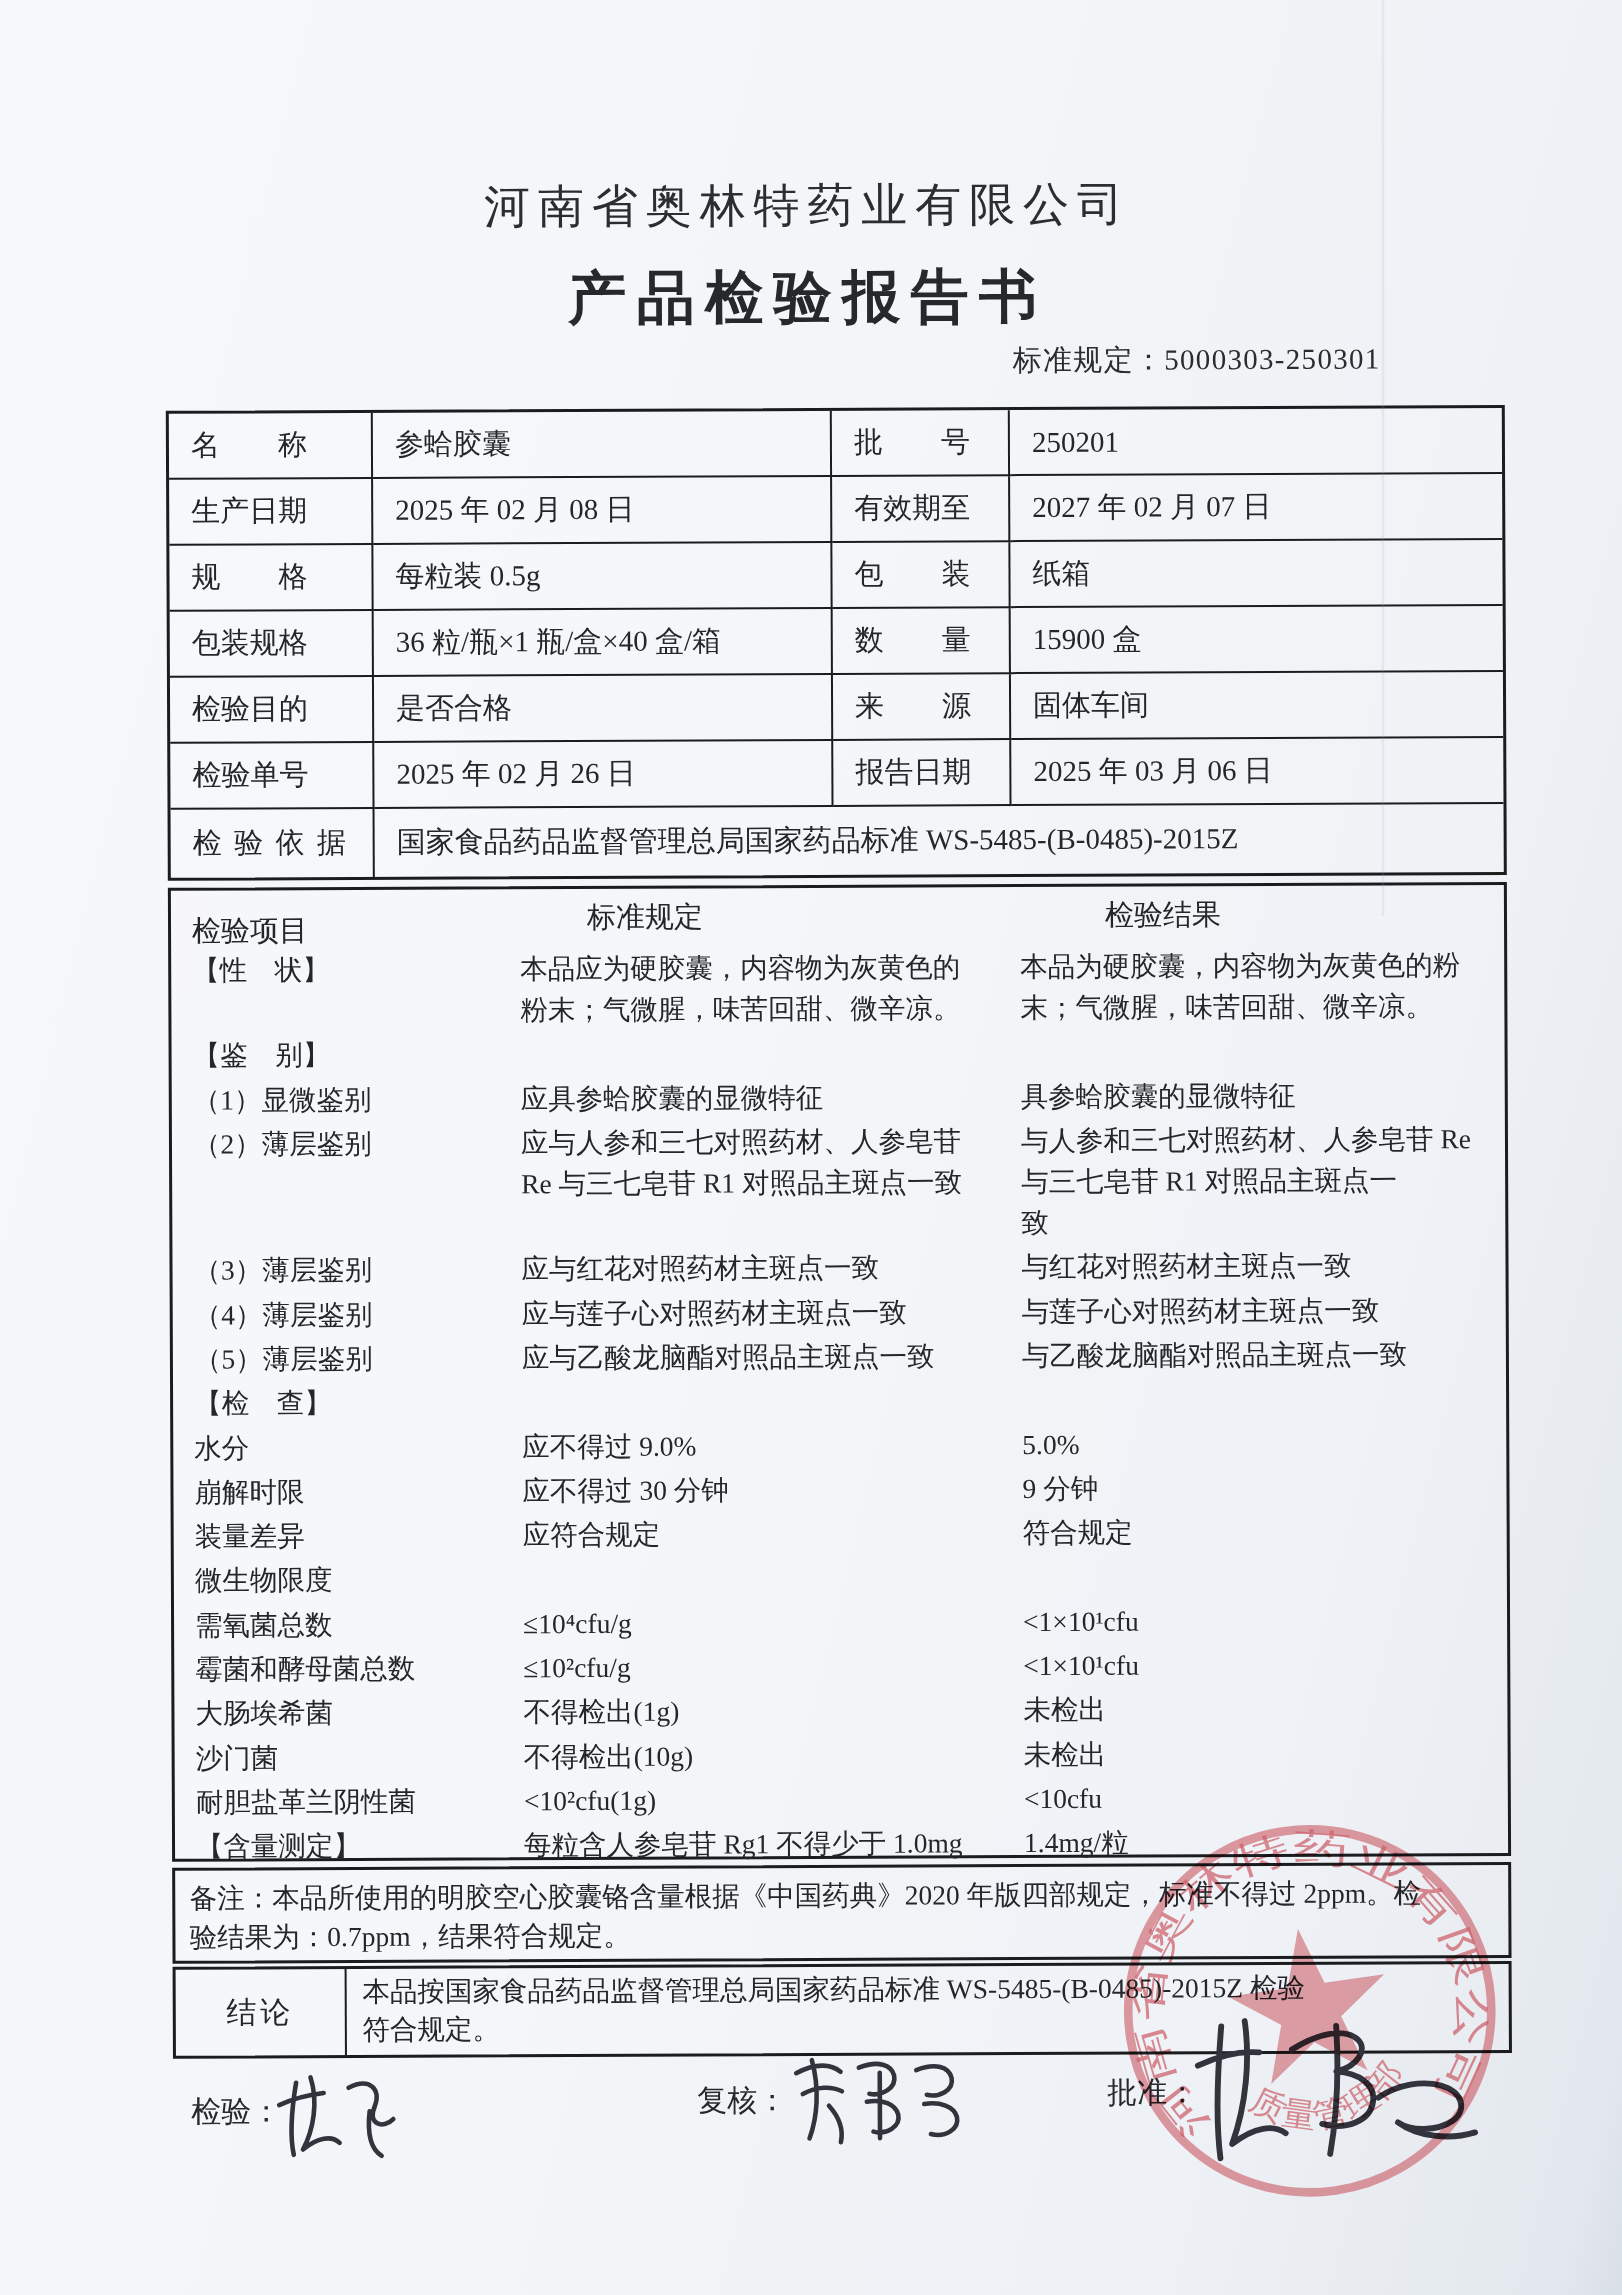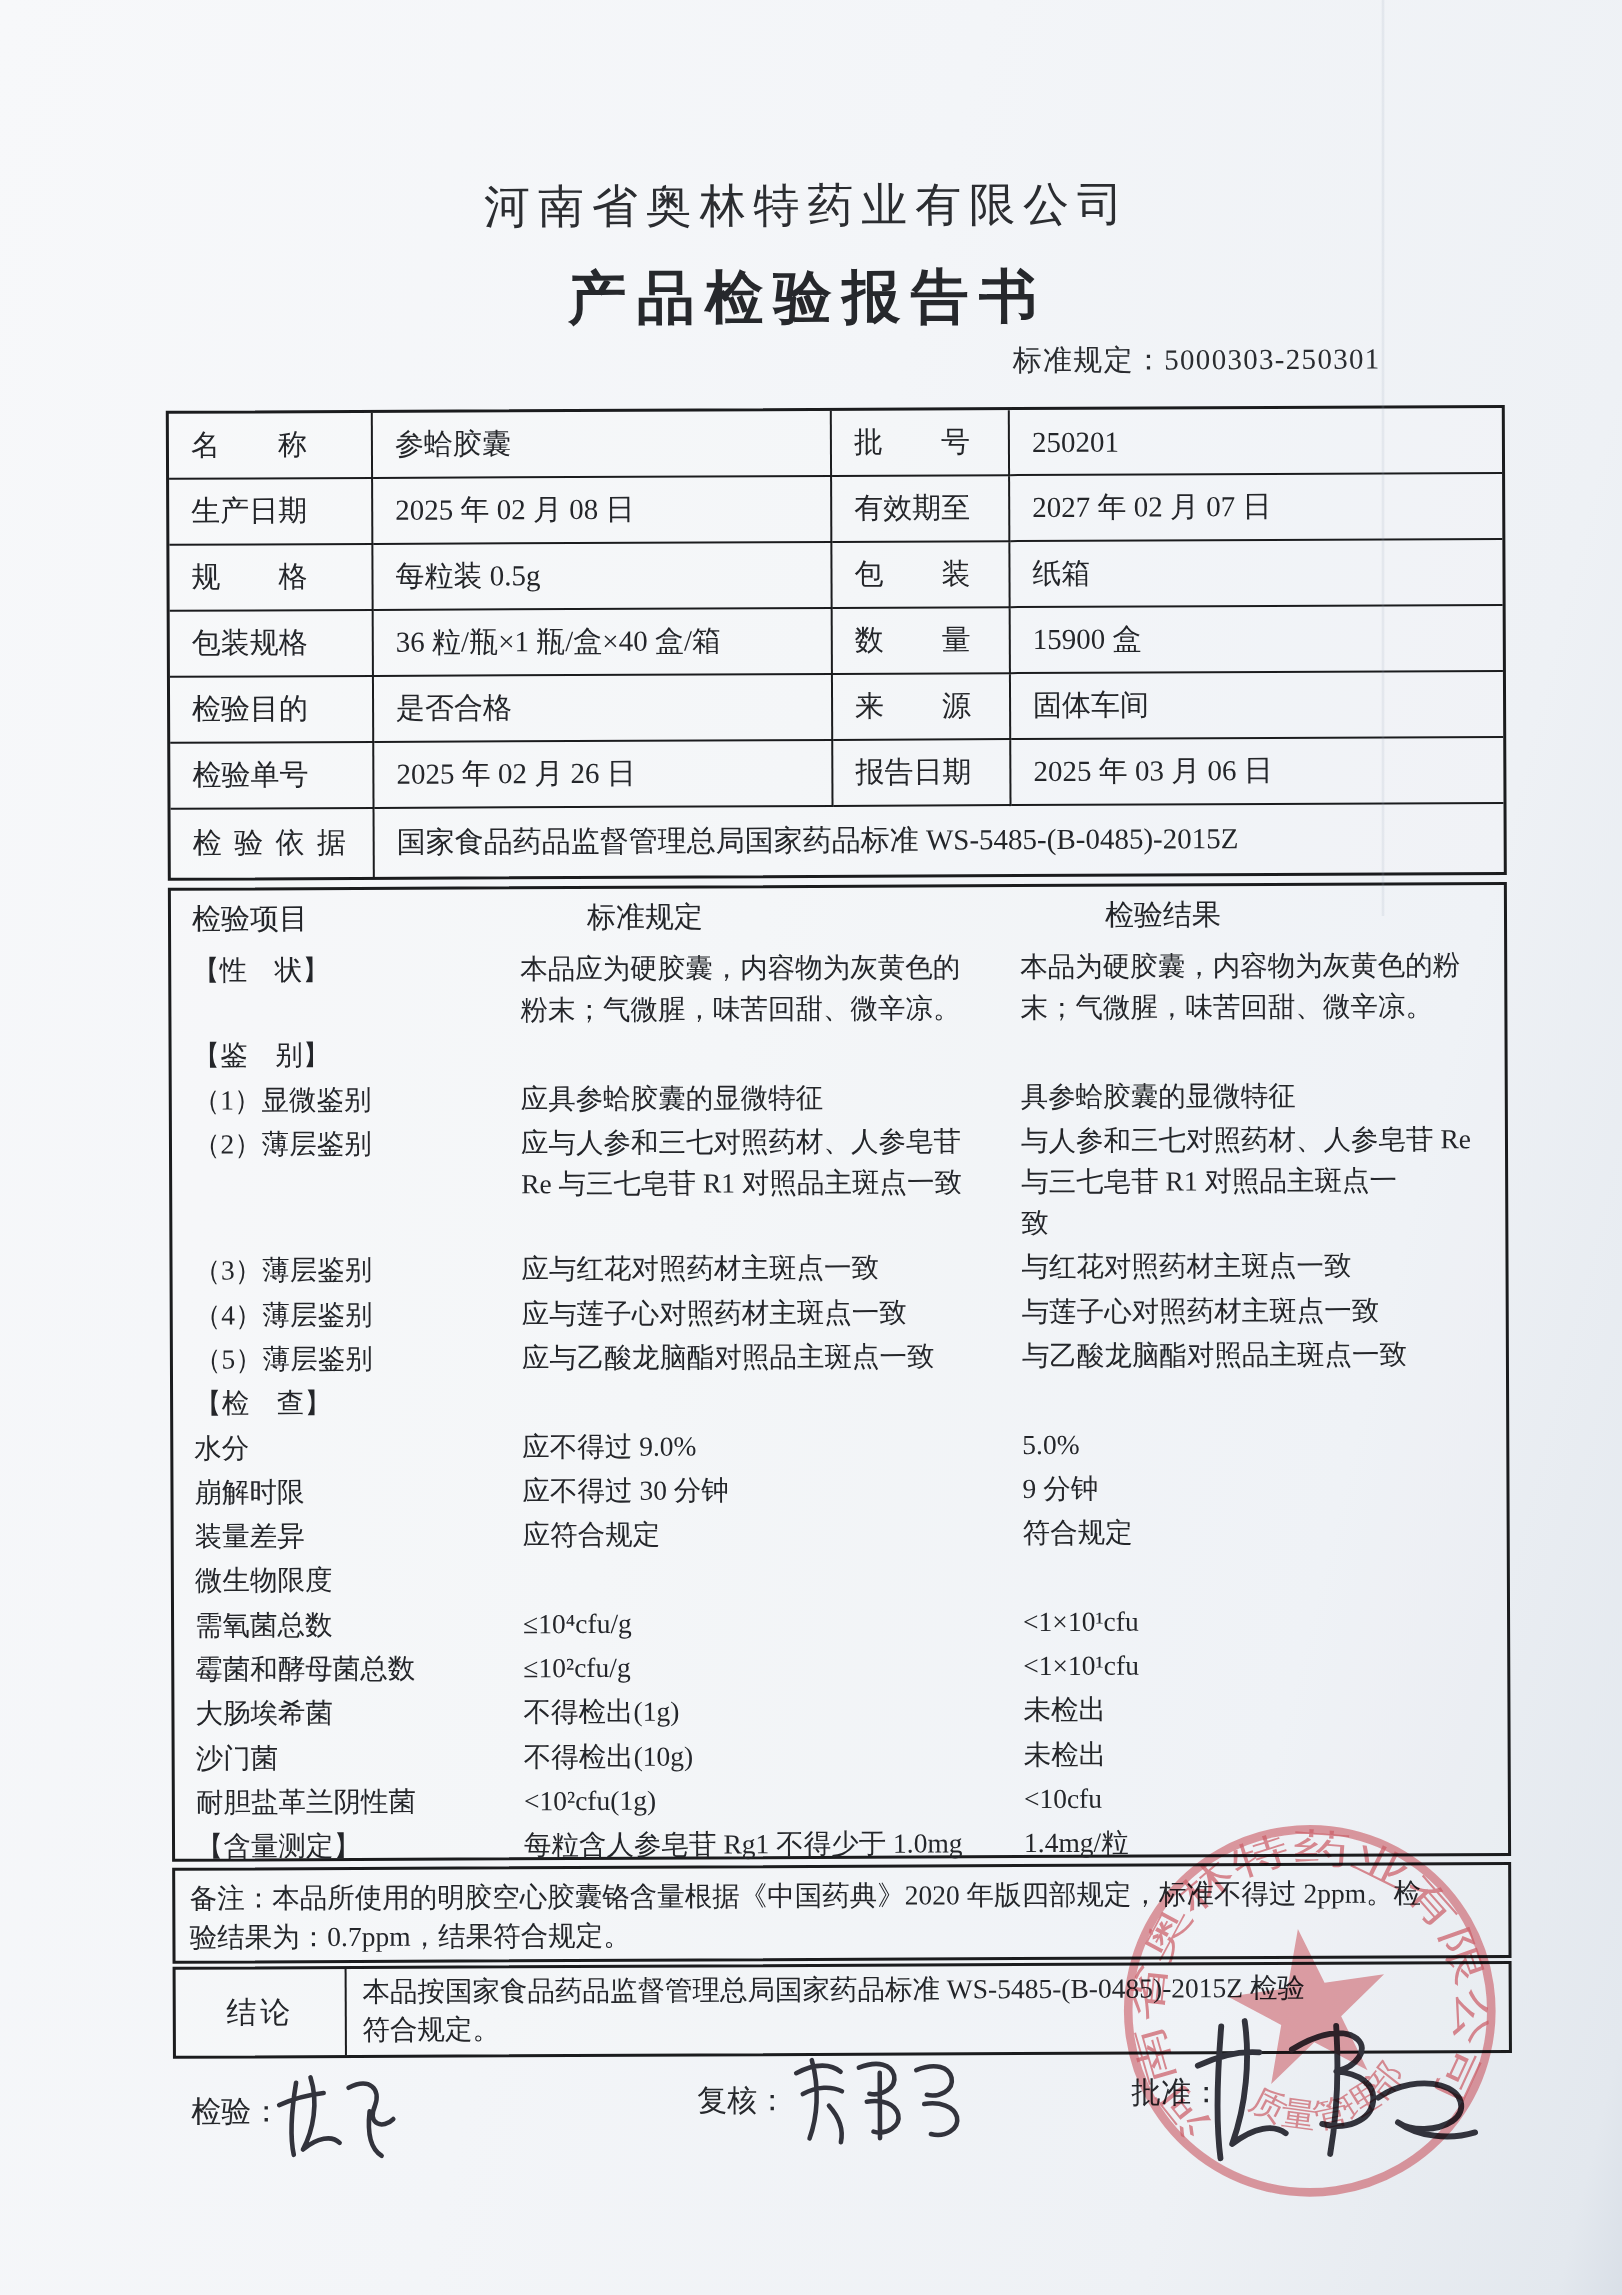--- a/index.html
+++ b/index.html
@@ -52,21 +52,21 @@
   }
   .basis .blabel{border-right:2px solid #1b1c1e;letter-spacing:2.6px;text-align:center;}
 
   
   .rbox{
     position:absolute;left:169px;top:885px;width:1339px;height:974px;
     box-sizing:border-box;border:3.3px solid #1b1c1e;padding:9.2px 0 0 0;
     background:rgba(255,255,255,.10);
   }
   .rhead{position:relative;height:50px;font-size:29px;}
-  .rhead .h-item{position:absolute;left:21px;top:0;}
+  .rhead .h-item{position:absolute;left:21px;top:12px;}
   .rhead .h-std{position:absolute;left:416px;top:0;}
   .rhead .h-res{position:absolute;left:934px;top:0;}
   .rrow{
     display:grid;grid-template-columns:349px 500px 1fr;
     font-size:27.5px;line-height:41px;margin-bottom:3.3px;
   }
   .rrow .ci{padding-left:21px;white-space:pre-line;}
   .rrow .cs,.rrow .cr{white-space:pre-line;}
 
   
@@ -86,21 +86,21 @@
     font-size:30px;letter-spacing:3.9px;
   }
   .concl .ctext{
     font-size:27.5px;line-height:38px;padding:3.9px 13px 0 15.7px;white-space:pre-line;
   }
 
   
   .sig-label{position:absolute;font-size:30px;color:#26282c;}
   .sig-insp{left:187px;top:2089px;}
   .sig-rev{left:693px;top:2080px;}
-  .sig-app{left:1103px;top:2074px;margin-left:24px;}
+  .sig-app{left:1103px;top:2074px;}
   .scribble{position:absolute;}
   .scribble path{fill:none;stroke:#32333c;stroke-linecap:round;stroke-linejoin:round;}
 
   
   .stamp{
     position:absolute;left:1094px;top:1801px;width:424px;height:424px;
     transform:rotate(-8deg);mix-blend-mode:multiply;opacity:.92;
   }
 </style>
 </head>

